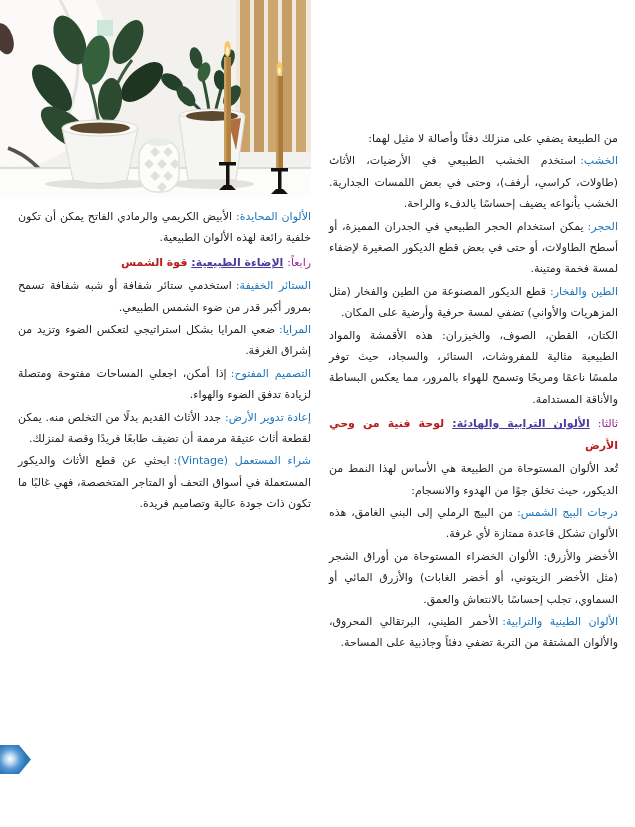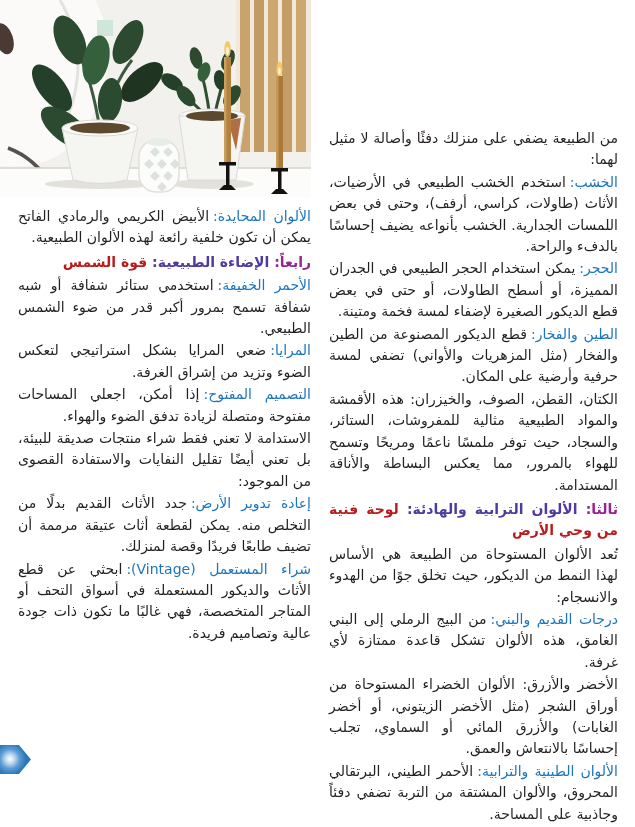--- a/index.html
+++ b/index.html
@@ -9,32 +9,32 @@
     background:#ffffff;
     font-family:"DejaVu Sans",sans-serif;
     direction:rtl;
     overflow:hidden;
   }
   .photo{
     position:absolute;top:0;left:0;width:311px;height:197px;
   }
   .col{
     position:absolute;
-    font-size:14px;
+    font-size:11px;
     line-height:21.4px;
     color:#231f20;
     text-align:justify;
   }
   .col-right{top:128px;right:17px;width:289px;}
   .col-left{top:206px;left:18px;width:293px;}
   .para{margin:0 0 1px 0;}
   .hdr{margin:3px 0 2px 0;font-weight:700;}
   .lead{font-weight:400;color:#1c75bc;margin-left:4px;}
-  .ord{font-weight:700;color:#97258f;margin-top:6px;}
-  .mid{font-weight:700;color:#4f3a9f;}
+  .ord{font-weight:400;color:#97258f;margin-top:6px;}
+  .mid{font-weight:700;color:#4f3a9f;text-decoration:underline;}
   .tail{font-weight:700;color:#b91c1c;}
   .marker{
     position:absolute;left:0;top:745px;width:31px;height:29px;
     background:radial-gradient(circle at 10px 14px,#ffffff 0%,#bcd9ee 18%,#5b9bd5 38%,#2a77b8 62%,#2a77b8 100%);
     clip-path:polygon(0 0,19px 0,31px 14.5px,19px 29px,0 29px);
   }
 </style>
 </head>
 <body>
 
@@ -145,31 +145,30 @@
   </div>
 
   <div class="col col-right">
     <p class="para"><span>من الطبيعة يضفي على منزلك دفئًا وأصالة لا مثيل لهما:</span></p>
     <p class="para"><span class="lead">الخشب:</span><span>استخدم الخشب الطبيعي في الأرضيات، الأثاث (طاولات، كراسي، أرفف)، وحتى في بعض اللمسات الجدارية. الخشب بأنواعه يضيف إحساسًا بالدفء والراحة.</span></p>
     <p class="para"><span class="lead">الحجر:</span><span>يمكن استخدام الحجر الطبيعي في الجدران المميزة، أو أسطح الطاولات، أو حتى في بعض قطع الديكور الصغيرة لإضفاء لمسة فخمة ومتينة.</span></p>
     <p class="para"><span class="lead">الطين والفخار:</span><span>قطع الديكور المصنوعة من الطين والفخار (مثل المزهريات والأواني) تضفي لمسة حرفية وأرضية على المكان.</span></p>
     <p class="para"><span>الكتان، القطن، الصوف، والخيزران: هذه الأقمشة والمواد الطبيعية مثالية للمفروشات، الستائر، والسجاد، حيث توفر ملمسًا ناعمًا ومريحًا وتسمح للهواء بالمرور، مما يعكس البساطة والأناقة المستدامة.</span></p>
     <p class="para hdr"><span class="ord">ثالثا:</span> <span class="mid">الألوان الترابية والهادئة:</span> <span class="tail">لوحة فنية من وحي الأرض</span></p>
     <p class="para"><span>تُعد الألوان المستوحاة من الطبيعة هي الأساس لهذا النمط من الديكور، حيث تخلق جوًا من الهدوء والانسجام:</span></p>
-    <p class="para"><span class="lead">درجات القديم والبني:</span><span>من البيج الرملي إلى البني الغامق، هذه الألوان تشكل قاعدة ممتازة لأي غرفة.</span></p>
+    <p class="para"><span class="lead">درجات البيج الشمس:</span><span>من البيج الرملي إلى البني الغامق، هذه الألوان تشكل قاعدة ممتازة لأي غرفة.</span></p>
     <p class="para"><span>الأخضر والأزرق: الألوان الخضراء المستوحاة من أوراق الشجر (مثل الأخضر الزيتوني، أو أخضر الغابات) والأزرق المائي أو السماوي، تجلب إحساسًا بالانتعاش والعمق.</span></p>
     <p class="para"><span class="lead">الألوان الطينية والترابية:</span><span>الأحمر الطيني، البرتقالي المحروق، والألوان المشتقة من التربة تضفي دفئاً وجاذبية على المساحة.</span></p>
   </div>
 
   <div class="col col-left">
     <p class="para"><span class="lead">الألوان المحايدة:</span><span>الأبيض الكريمي والرمادي الفاتح يمكن أن تكون خلفية رائعة لهذه الألوان الطبيعية.</span></p>
     <p class="para hdr"><span class="ord">رابعاً:</span> <span class="mid">الإضاءة الطبيعية:</span> <span class="tail">قوة الشمس</span></p>
-    <p class="para"><span class="lead">الأحمر الخفيفة:</span><span>استخدمي ستائر شفافة أو شبه شفافة تسمح بمرور أكبر قدر من ضوء الشمس الطبيعي.</span></p>
+    <p class="para"><span class="lead">الستائر الخفيفة:</span><span>استخدمي ستائر شفافة أو شبه شفافة تسمح بمرور أكبر قدر من ضوء الشمس الطبيعي.</span></p>
     <p class="para"><span class="lead">المرايا:</span><span>ضعي المرايا بشكل استراتيجي لتعكس الضوء وتزيد من إشراق الغرفة.</span></p>
     <p class="para"><span class="lead">التصميم المفتوح:</span><span>إذا أمكن، اجعلي المساحات مفتوحة ومتصلة لزيادة تدفق الضوء والهواء.</span></p>
-    <p class="para"><span>الاستدامة لا تعني فقط شراء منتجات صديقة للبيئة، بل تعني أيضًا تقليل النفايات والاستفادة القصوى من الموجود:</span></p>
     <p class="para"><span class="lead">إعادة تدوير الأرض:</span><span>جدد الأثاث القديم بدلًا من التخلص منه. يمكن لقطعة أثاث عتيقة مرممة أن تضيف طابعًا فريدًا وقصة لمنزلك.</span></p>
     <p class="para"><span class="lead">شراء المستعمل (Vintage):</span><span>ابحثي عن قطع الأثاث والديكور المستعملة في أسواق التحف أو المتاجر المتخصصة، فهي غالبًا ما تكون ذات جودة عالية وتصاميم فريدة.</span></p>
   </div>
 
   <div class="marker"></div>
 
 </div>
 
 </body></html>

